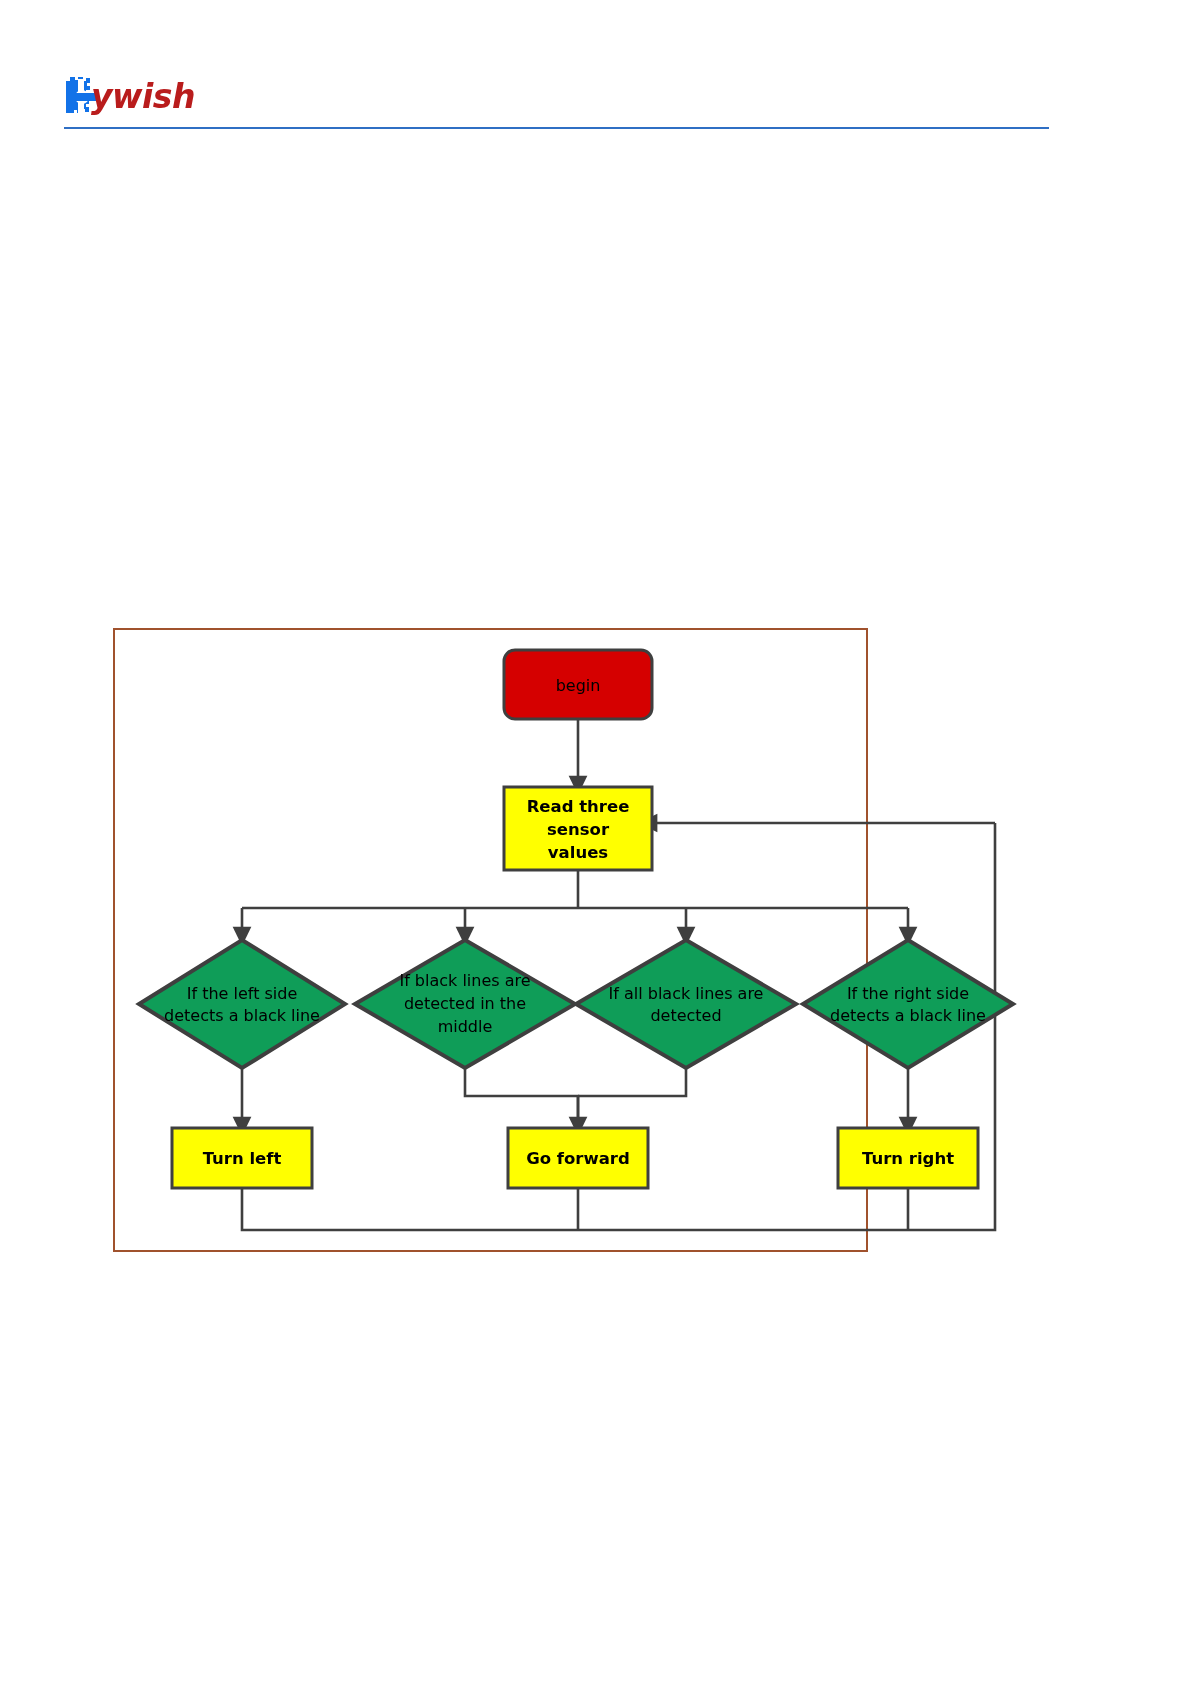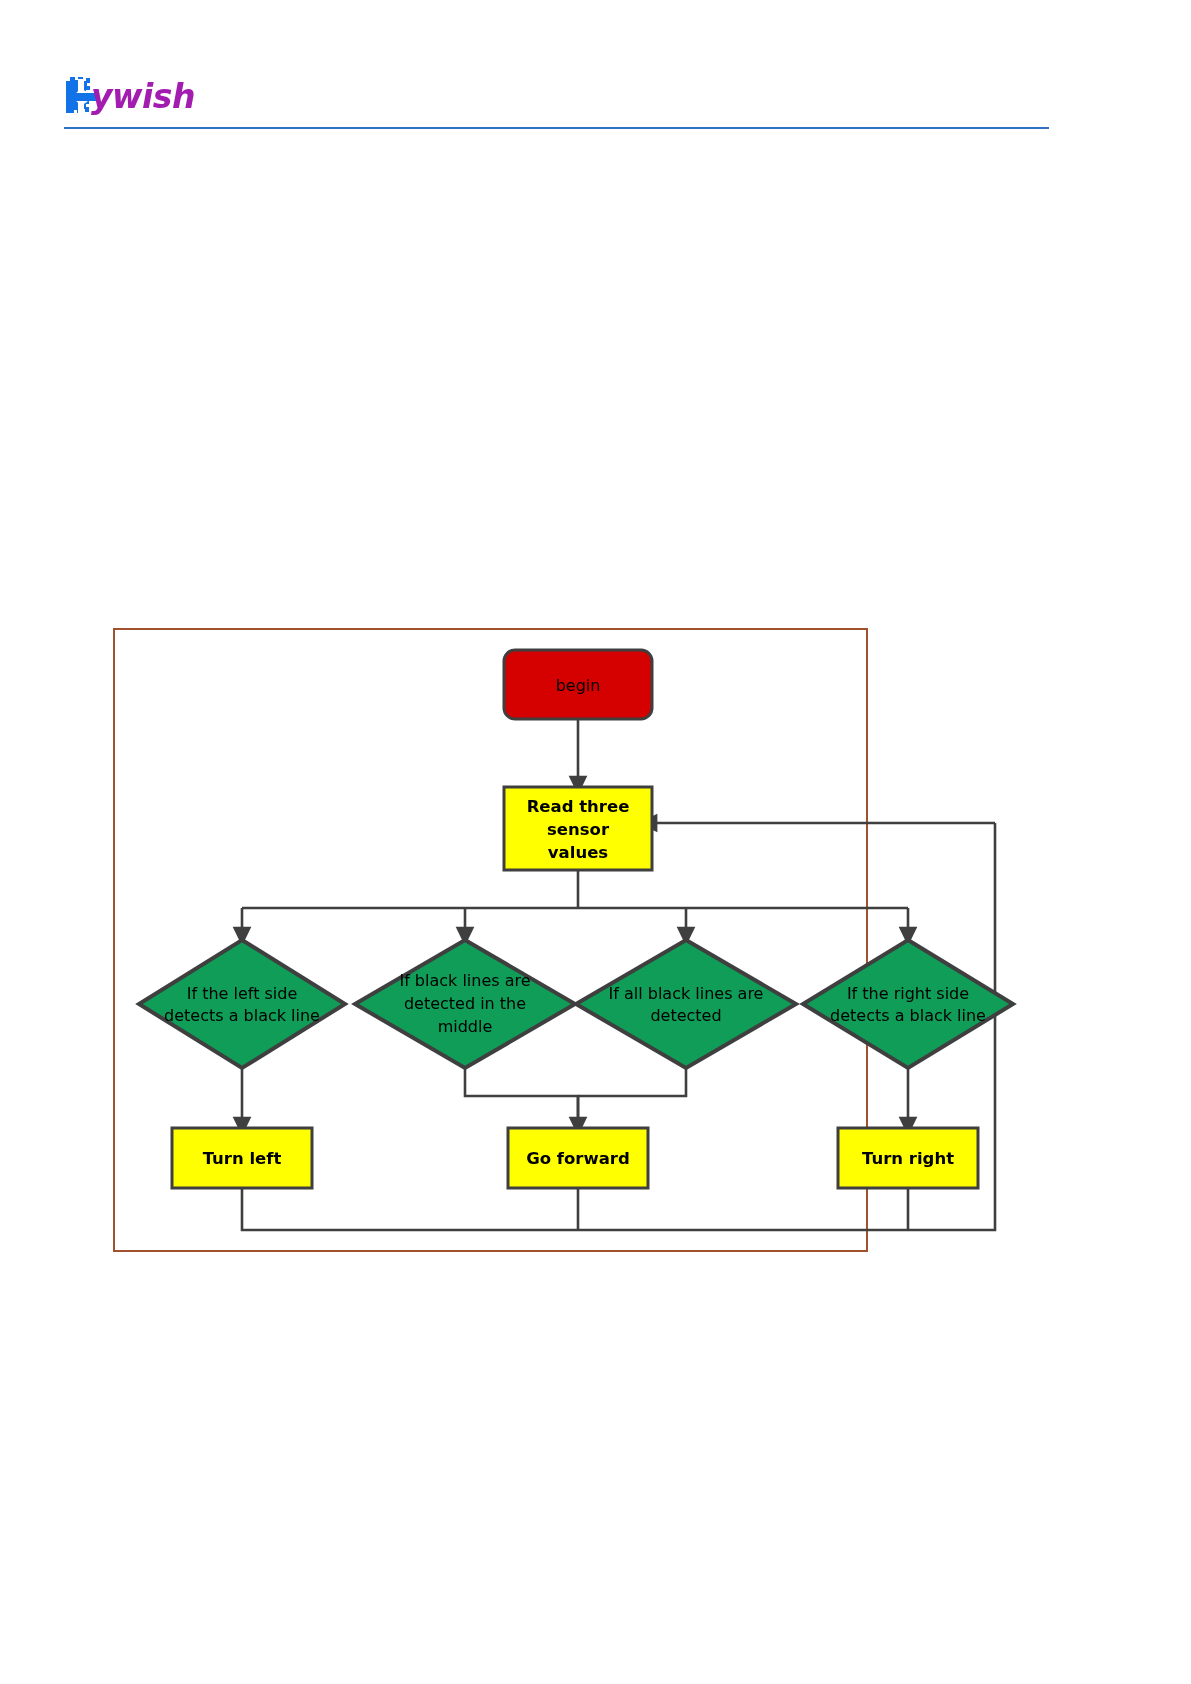--- a/index.html
+++ b/index.html
@@ -30,21 +30,21 @@
     display: flex;
     align-items: center;
     height: 46px;
   }
   #brand-mark {
     width: 36px;
     height: 44px;
     display: block;
   }
   #brand-text {
-    color: #a21caf;
+    color: #b91c1c;
     font-family: "DejaVu Sans", sans-serif;
     font-style: italic;
     font-weight: bold;
     font-size: 33px;
     letter-spacing: -0.5px;
     line-height: 44px;
     margin-left: -9px;
   }
   #header-rule {
     position: absolute;

